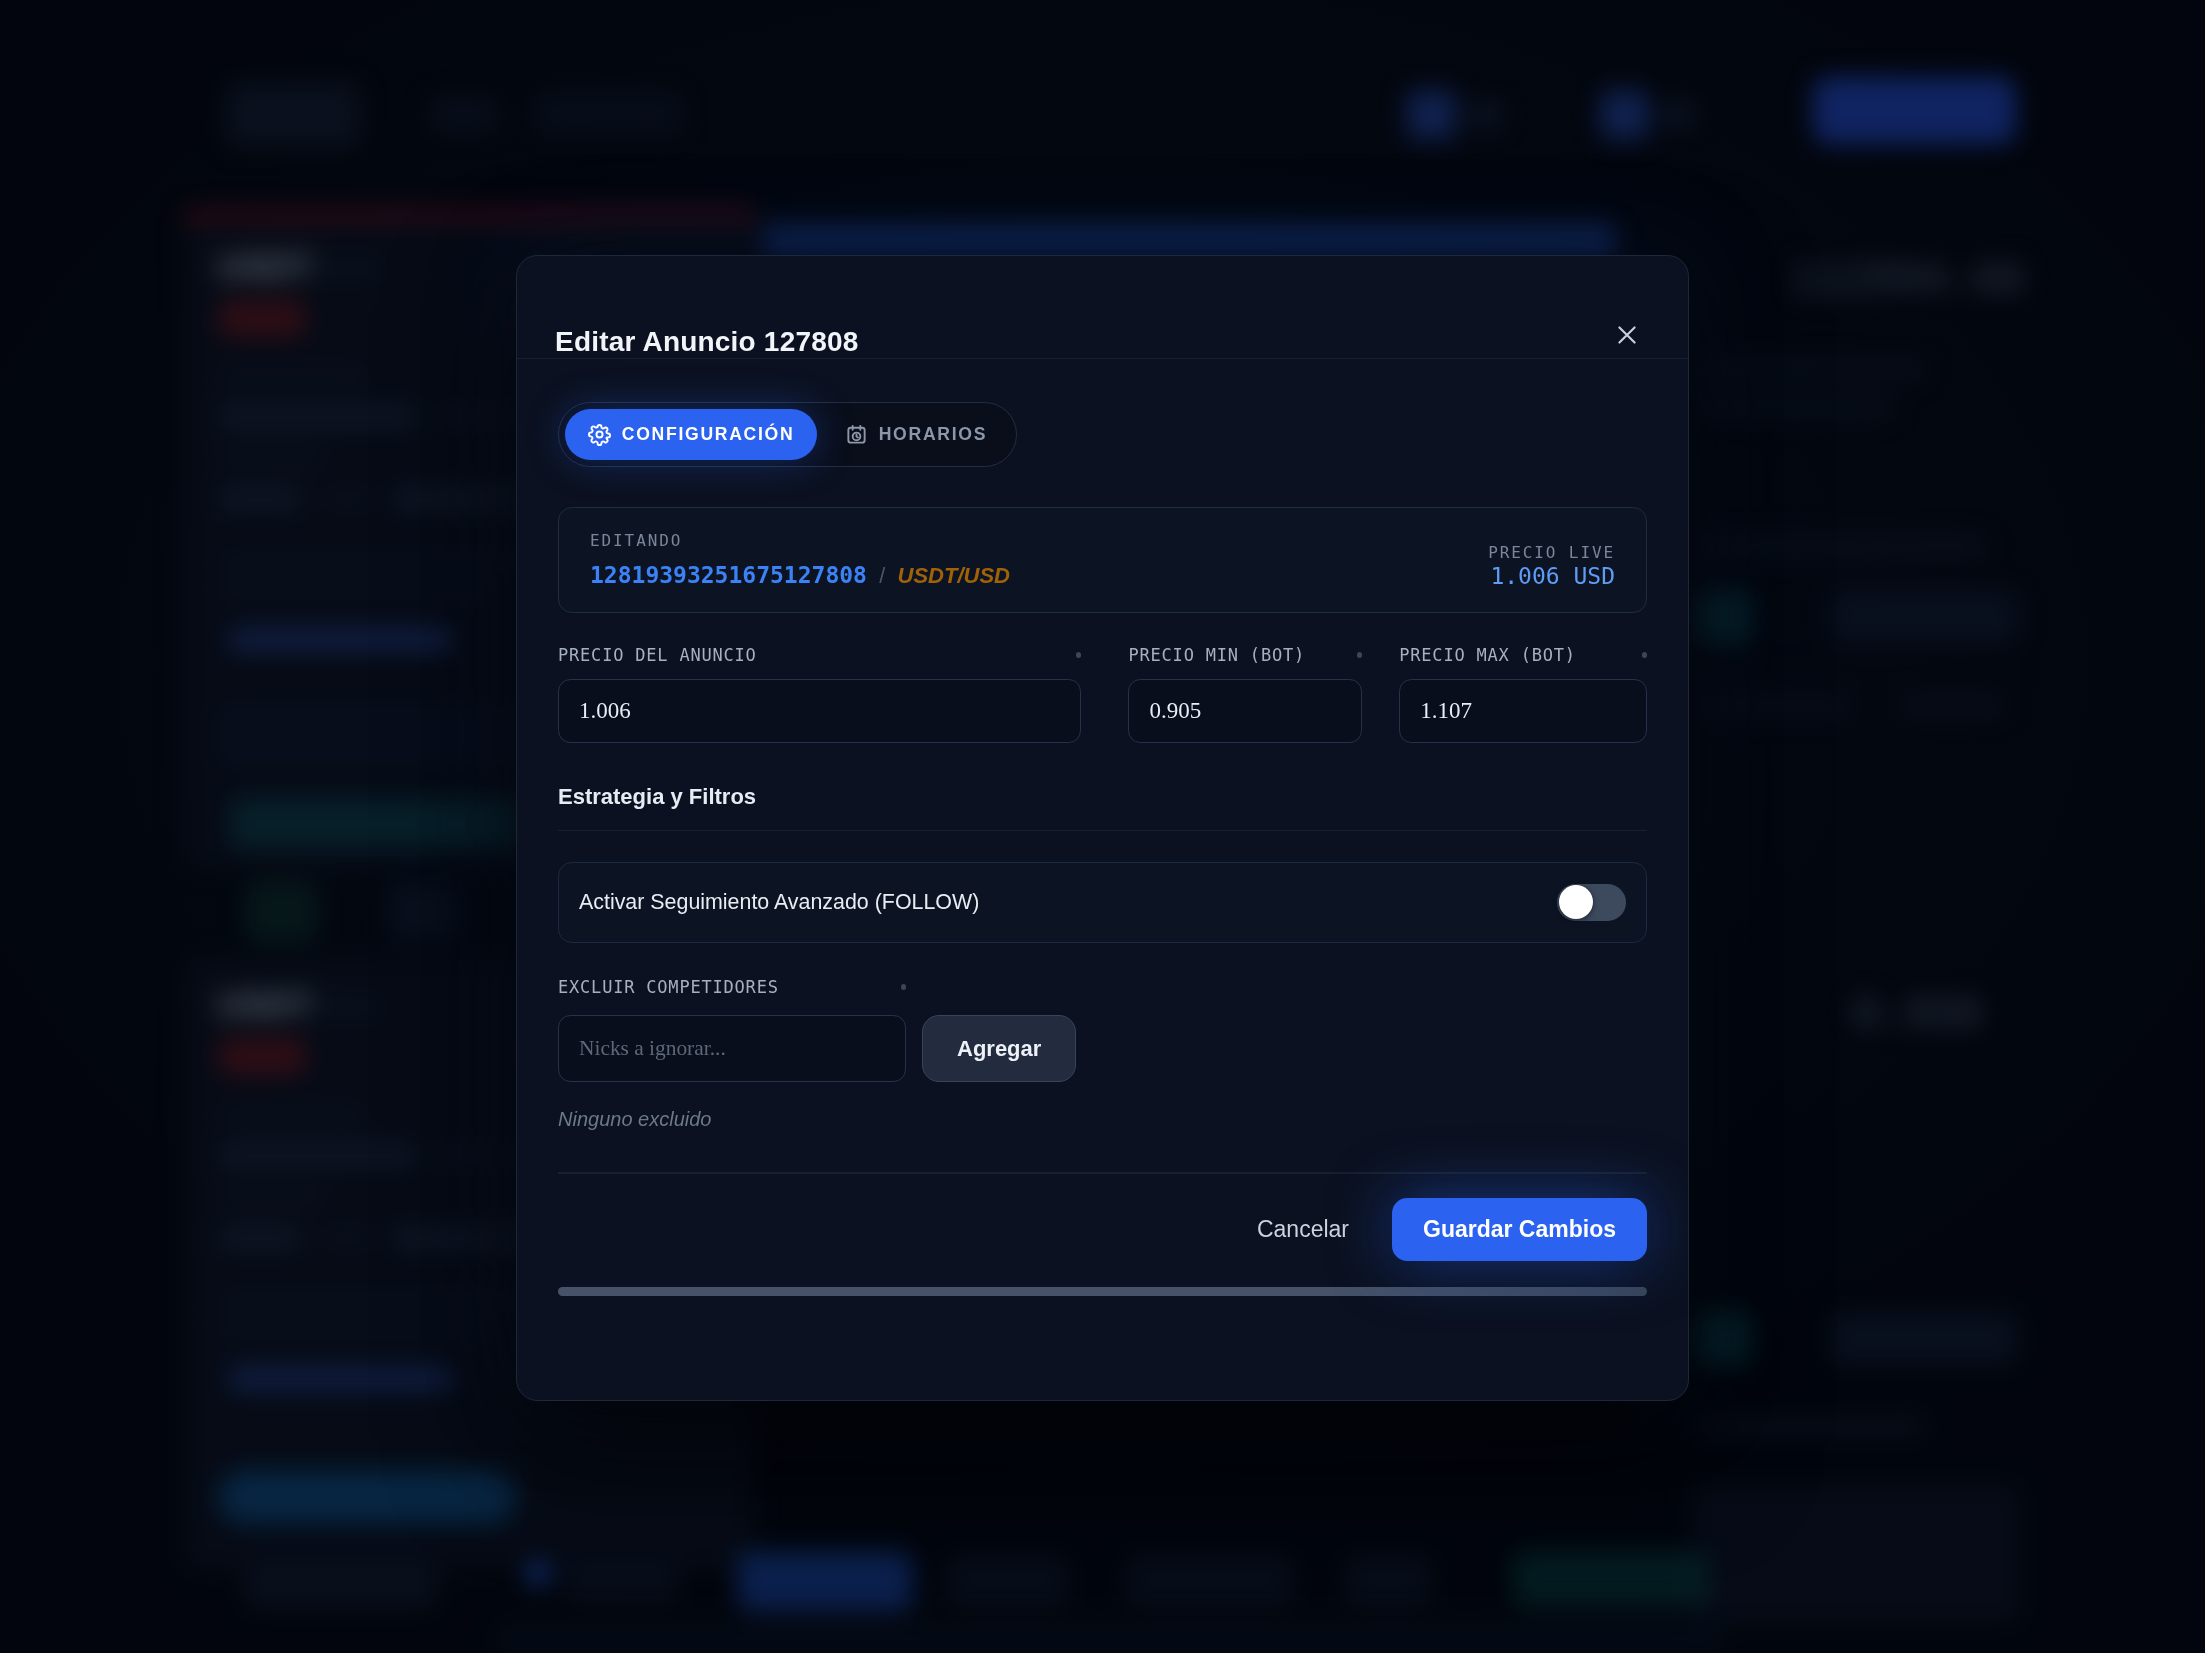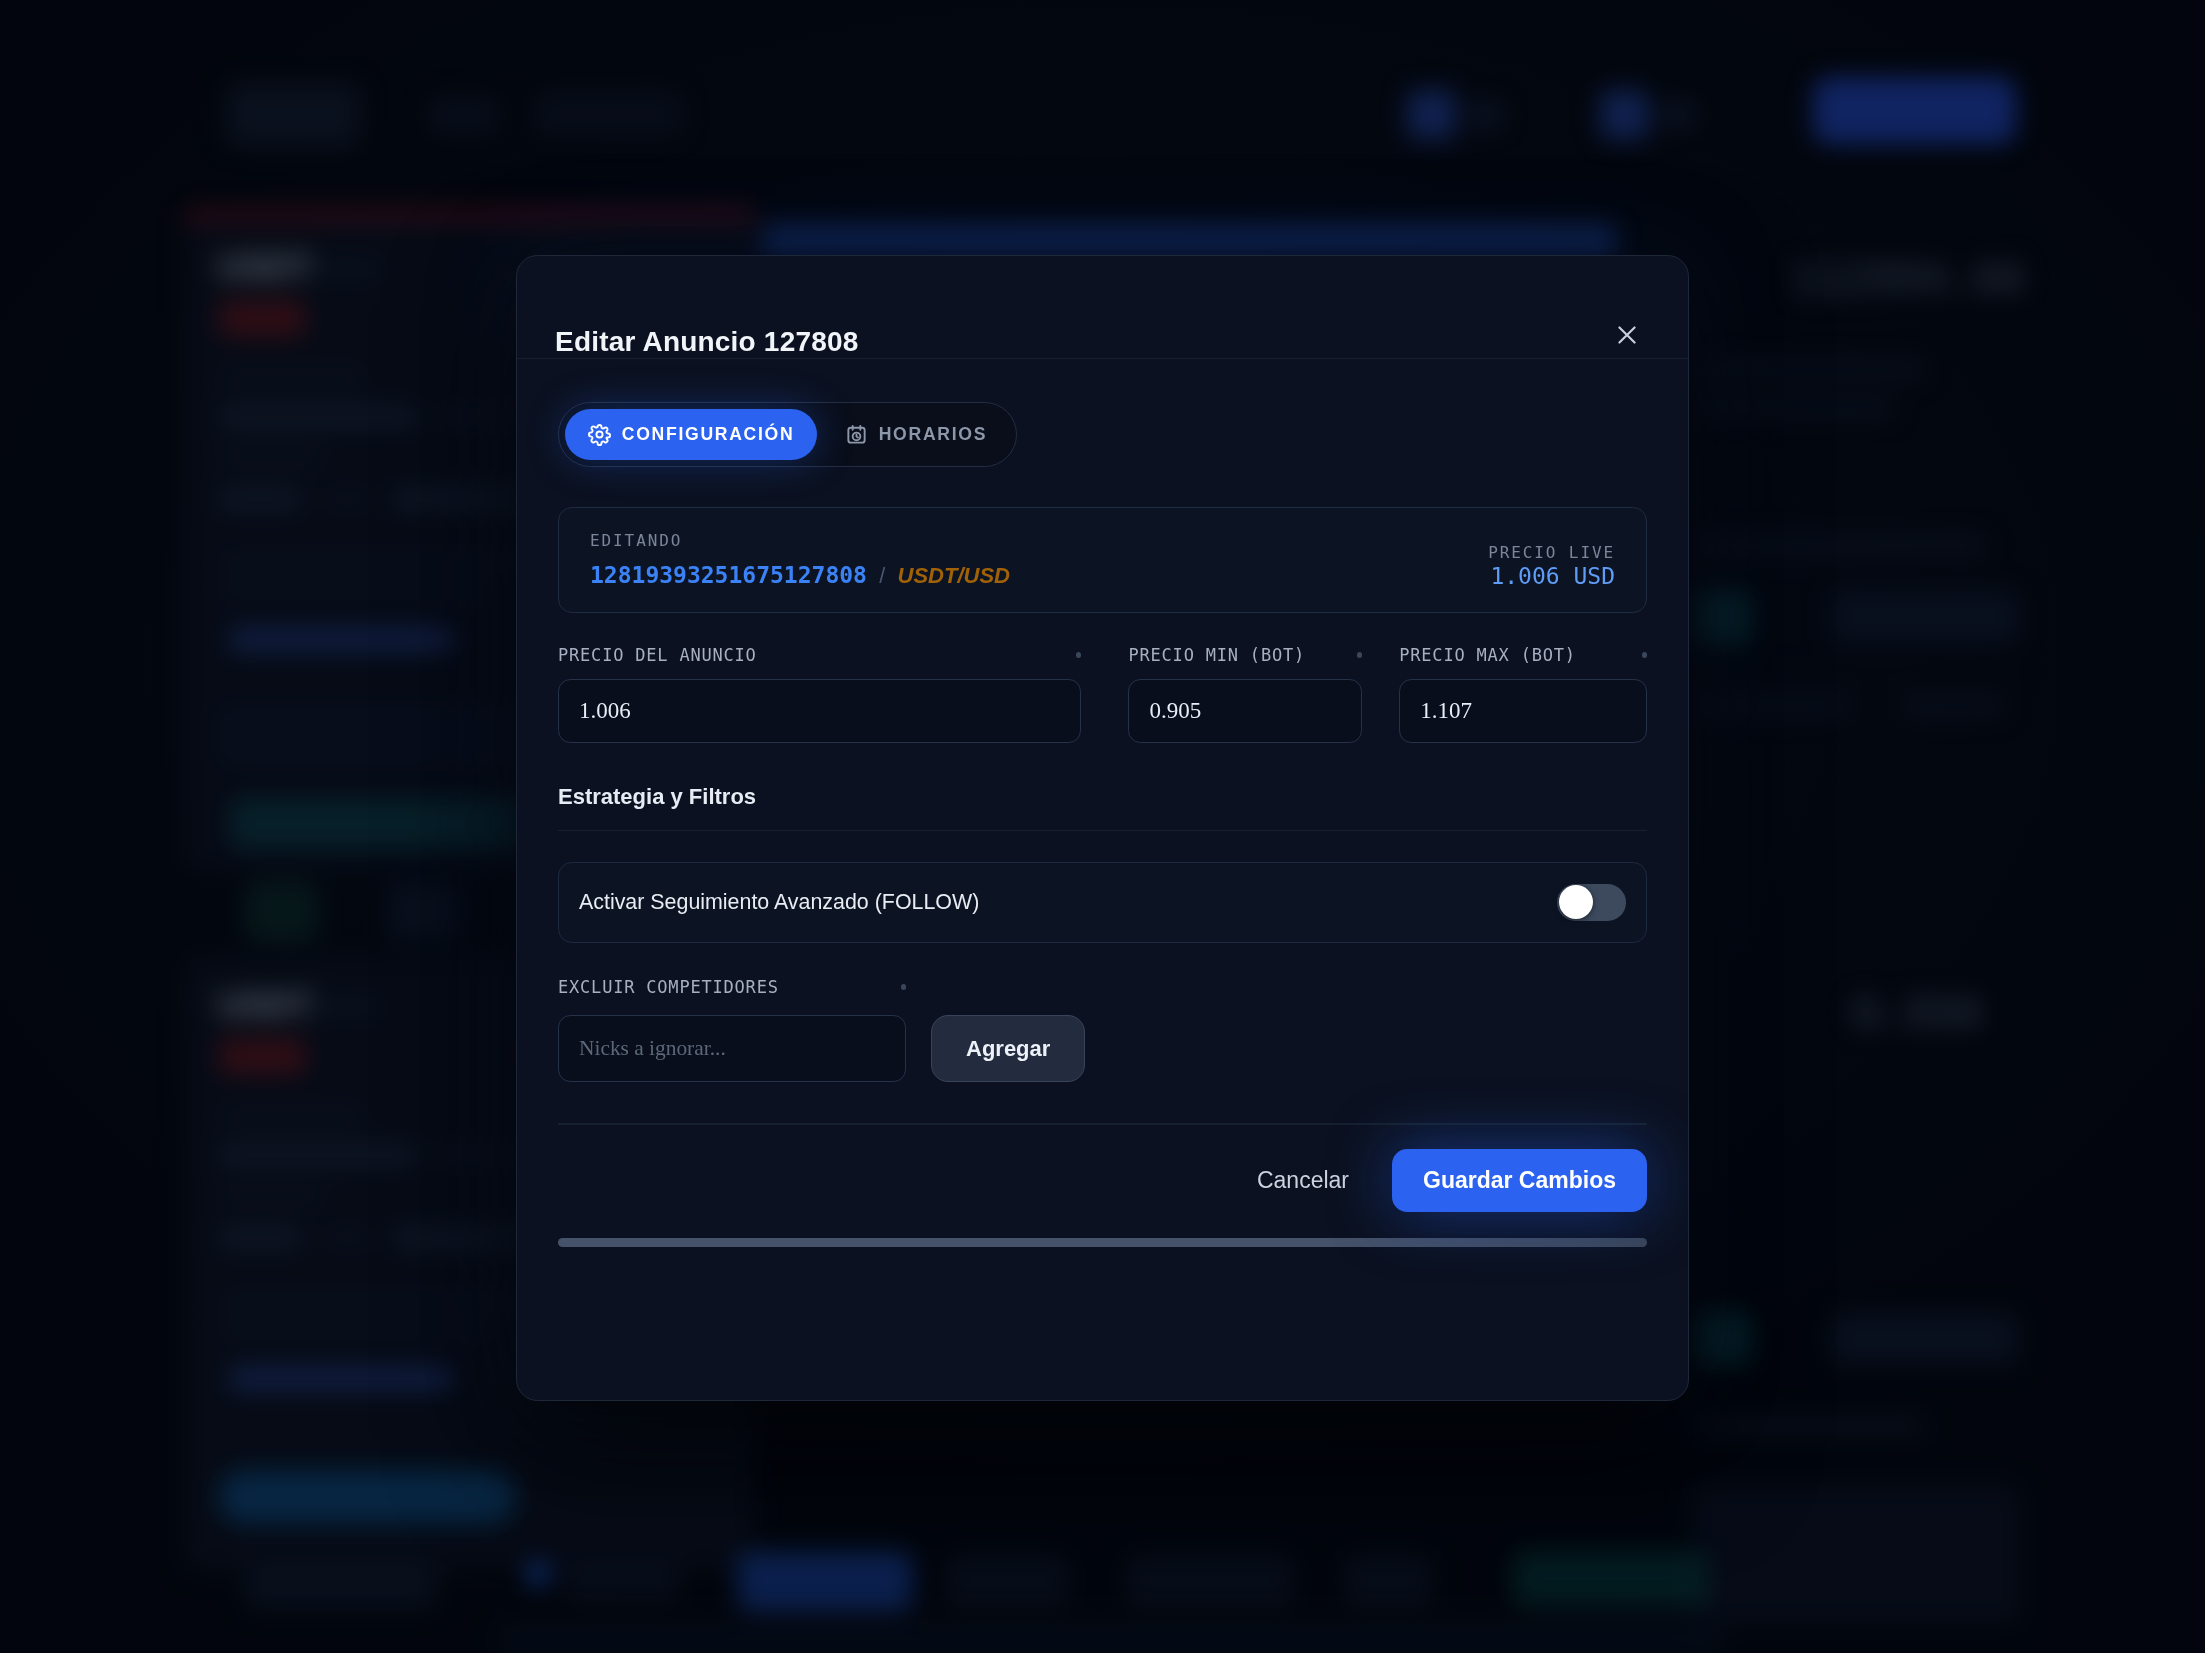--- a/index.html
+++ b/index.html
@@ -97,21 +97,21 @@
   .switch {
     position: relative; width: 69px; height: 37px; border-radius: 18.4px;
     background: #3d4a5e; border: none; cursor: pointer; flex: none;
   }
   .switch .knob {
     position: absolute; left: 1.5px; top: 1.5px; width: 34px; height: 34px;
     border-radius: 50%; background: #ffffff; box-shadow: 0 1.5px 6.1px rgba(0,0,0,.5);
   }
 
   .exclude-label-row { margin-top: 34px; width: 348px; display: flex; align-items: center; justify-content: space-between; }
-  .exclude-row { margin-top: 18.4px; display: flex; align-items: center; gap: 25px; }
+  .exclude-row { margin-top: 18.4px; display: flex; align-items: center; gap: 16px; }
   .exclude-input { margin-top: 0; width: 348px; height: 67px; font-size: 21.4px; }
   .add-btn {
     height: 67px; padding: 0 34px; border-radius: 17px; cursor: pointer;
     background: #232c3e; border: 1.5px solid #39445a; color: #eef2f8;
     font-family: "Liberation Sans", sans-serif; font-size: 22px; font-weight: bold;
   }
   .empty-note { margin-top: 26px; font-size: 20px; font-style: italic; color: #6d7889; }
 
   .footer-divider { margin-top: 41px; height: 1.5px; background: #16202f; }
   .modal-footer { margin-top: 24.5px; display: flex; align-items: center; justify-content: flex-end; gap: 43px; }
@@ -292,20 +292,21 @@
     <div class="exclude-label-row">
       <span class="field-label">EXCLUIR COMPETIDORES</span>
       <span class="req-dot"></span>
     </div>
 
     <div class="exclude-row">
       <input class="text-input exclude-input" type="text" placeholder="Nicks a ignorar..." style="">
       <button class="add-btn">Agregar</button>
     </div>
 
+    <div class="empty-note">Ninguno excluido</div>
 
     <div class="footer-divider"></div>
 
     <div class="modal-footer">
       <button class="cancel-btn">Cancelar</button>
       <button class="save-btn">Guardar Cambios</button>
     </div>
 
     <div class="h-scrollbar"></div>
 

